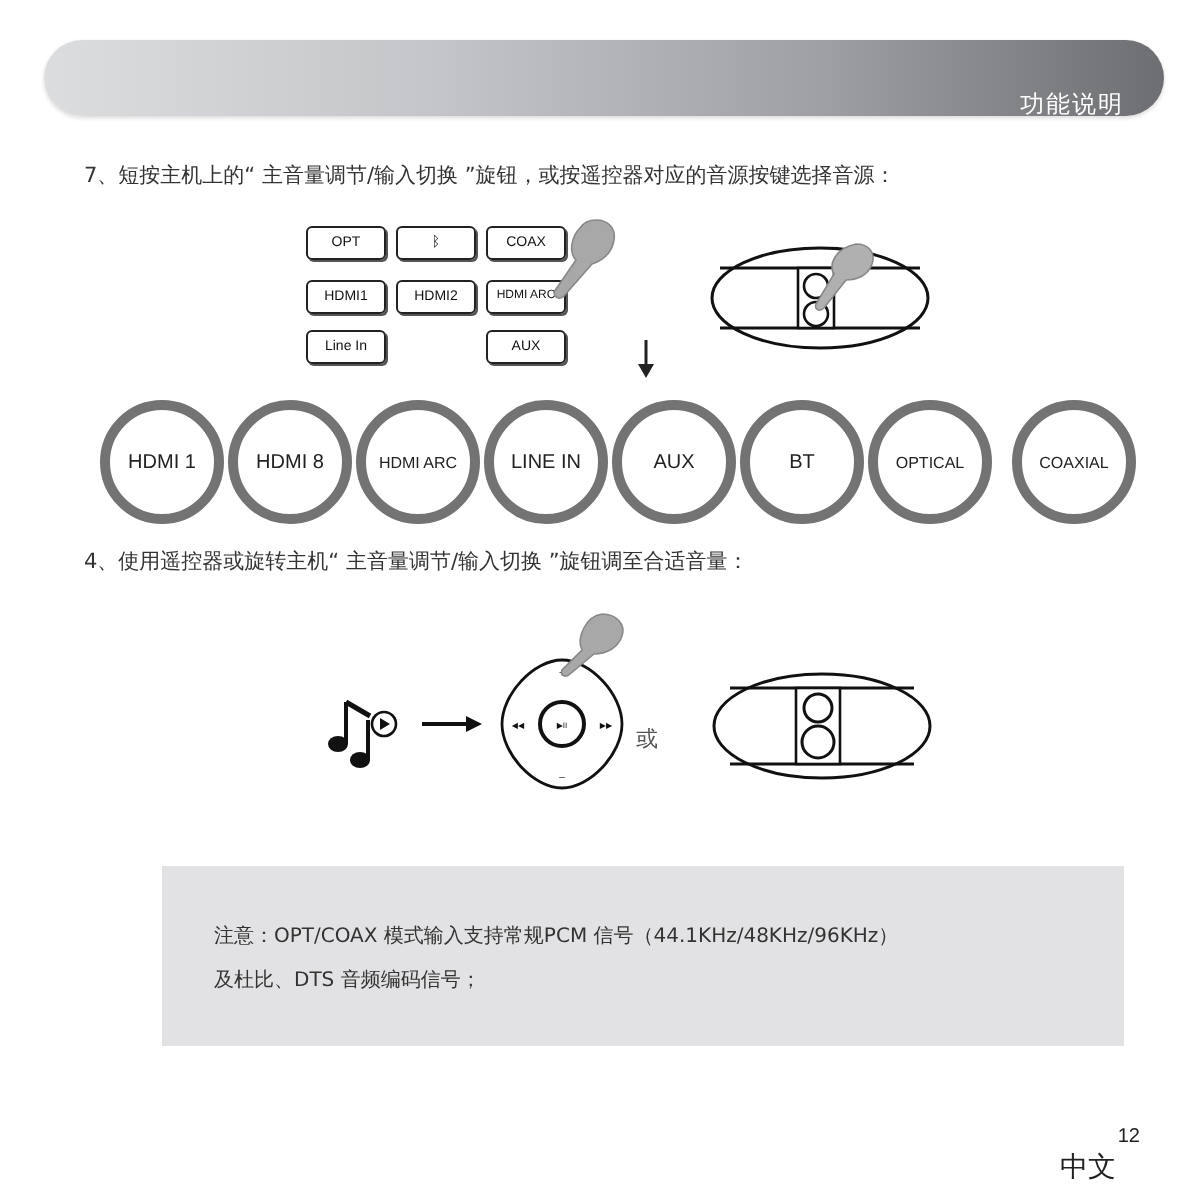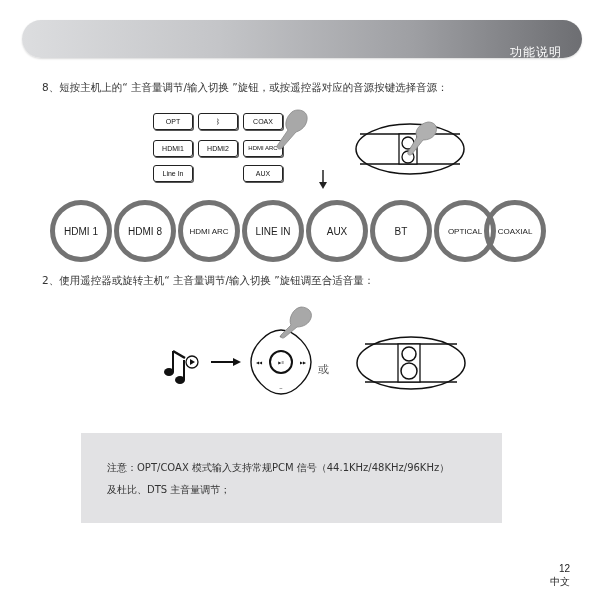--- a/index.html
+++ b/index.html
@@ -7,35 +7,35 @@
   .header-bar{position:absolute;left:22px;top:20px;width:560px;height:38px;border-radius:19px;
     background:linear-gradient(90deg,#dcdddf 0%,#c4c5c8 35%,#9e9fa3 70%,#6d6e72 100%);
     box-shadow:0 1px 2px rgba(0,0,0,0.15);}
   .header-title{position:absolute;right:20px;top:24px;font-size:12px;color:#ffffff;letter-spacing:1px;}
   .step-text{position:absolute;left:42px;font-size:10.5px;color:#333;white-space:nowrap;}
   .rbtn{position:absolute;width:38px;height:15px;border:1.3px solid #222;border-radius:3px;font-size:7px;
     line-height:15px;text-align:center;font-family:"Liberation Sans",sans-serif;color:#111;box-shadow:1px 1px 0 #555;}
   .circle{position:absolute;top:200px;width:52px;height:52px;border:5px solid #737373;border-radius:50%;
     display:flex;align-items:center;justify-content:center;font-family:"Liberation Sans",sans-serif;color:#222;font-size:10px;}
   .circle.small{font-size:8px;}
-  .note-box{position:absolute;left:81px;top:433px;width:421px;height:90px;background:#e2e2e4;}
+  .note-box{position:absolute;left:81px;top:433px;width:481px;height:90px;background:#e2e2e4;}
   .note-line{position:absolute;left:26px;font-size:10px;color:#333;white-space:nowrap;}
   .page-num{position:absolute;right:30px;top:563px;font-size:10px;color:#222;text-align:left;font-family:"Liberation Sans",sans-serif;}
-  .page-lang{position:absolute;right:30px;top:575px;font-size:10px;color:#222;}
+  .page-lang{position:absolute;right:42px;top:575px;font-size:14px;color:#222;}
   .or-text{position:absolute;left:318px;top:362px;font-size:11px;color:#555;}
   svg{position:absolute;overflow:visible;}
 </style>
 </head>
 <body>
 
 <div class="header-bar">
   <span class="header-title">功能说明</span>
 </div>
 
-<div class="step-text" style="top:81px;">8、短按主机上的“ 主音量调节/输入切换 ”旋钮，或按遥控器对应的音源按键选择音源：</div>
+<div class="step-text" style="top:81px;">7、短按主机上的“ 主音量调节/输入切换 ”旋钮，或按遥控器对应的音源按键选择音源：</div>
 
 <div>
   <div class="rbtn" style="left:153px;top:113px;">OPT</div>
   <div class="rbtn" style="left:198px;top:113px;">ᛒ</div>
   <div class="rbtn" style="left:243px;top:113px;">COAX</div>
   <div class="rbtn" style="left:153px;top:140px;">HDMI1</div>
   <div class="rbtn" style="left:198px;top:140px;">HDMI2</div>
   <div class="rbtn" style="left:243px;top:140px;font-size:6px;">HDMI ARC</div>
   <div class="rbtn" style="left:153px;top:165px;">Line In</div>
   <div class="rbtn" style="left:243px;top:165px;">AUX</div>
@@ -75,26 +75,26 @@
     </div>
   <div class="circle" style="left:306px;">
       <span>AUX</span>
     </div>
   <div class="circle" style="left:370px;justify-content:center;">
       <span>BT</span>
     </div>
   <div class="circle small" style="left:434px;">
       <span>OPTICAL</span>
     </div>
-  <div class="circle small" style="left:484px;">
+  <div class="circle small" style="left:506px;">
       <span>COAXIAL</span>
     </div>
 </div>
 
-<div class="step-text" style="top:274px;">2、使用遥控器或旋转主机“ 主音量调节/输入切换 ”旋钮调至合适音量：</div>
+<div class="step-text" style="top:274px;">4、使用遥控器或旋转主机“ 主音量调节/输入切换 ”旋钮调至合适音量：</div>
 
 <svg style="left:163px;top:348px;" width="40" height="36" viewBox="0 0 40 36">
   <ellipse cx="6" cy="24" rx="5" ry="4" fill="#111"></ellipse>
   <line x1="10" y1="24" x2="10" y2="3" stroke="#111" stroke-width="2"></line>
   <path d="M10 3 L22 10" stroke="#111" stroke-width="2.5"></path>
   <ellipse cx="17" cy="32" rx="5" ry="4" fill="#111"></ellipse>
   <line x1="21" y1="32" x2="21" y2="12" stroke="#111" stroke-width="2"></line>
   <circle cx="29" cy="14" r="6" fill="#fff" stroke="#111" stroke-width="1.3"></circle>
   <polygon points="27,11 27,17 32,14" fill="#111"></polygon>
 </svg>
@@ -121,17 +121,17 @@
   <ellipse cx="56" cy="27" rx="54" ry="26" fill="#fff" stroke="#111" stroke-width="1.5"></ellipse>
   <line x1="10" y1="8" x2="102" y2="8" stroke="#111" stroke-width="1.5"></line>
   <line x1="10" y1="46" x2="102" y2="46" stroke="#111" stroke-width="1.5"></line>
   <rect x="43" y="8" width="22" height="38" fill="#fff" stroke="#111" stroke-width="1.3"></rect>
   <circle cx="54" cy="18" r="7" fill="#fff" stroke="#111" stroke-width="1.5"></circle>
   <circle cx="54" cy="35" r="8" fill="#fff" stroke="#111" stroke-width="1.5"></circle>
 </svg>
 
 <div class="note-box">
   <div class="note-line" style="top:28px;">注意：OPT/COAX 模式输入支持常规PCM 信号（44.1KHz/48KHz/96KHz）</div>
-  <div class="note-line" style="top:50px;">及杜比、DTS 主音量调节；</div>
+  <div class="note-line" style="top:50px;">及杜比、DTS 音频编码信号；</div>
 </div>
 
 <div class="page-num">12</div>
 <div class="page-lang">中文</div>
 
 </body></html>

